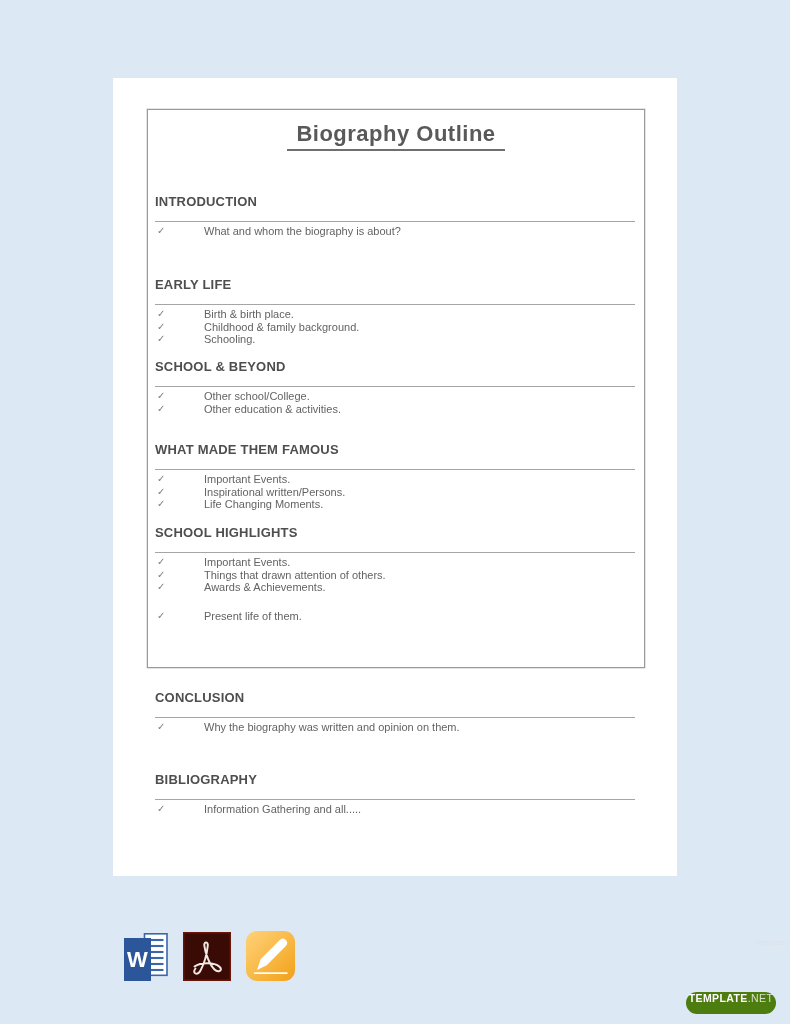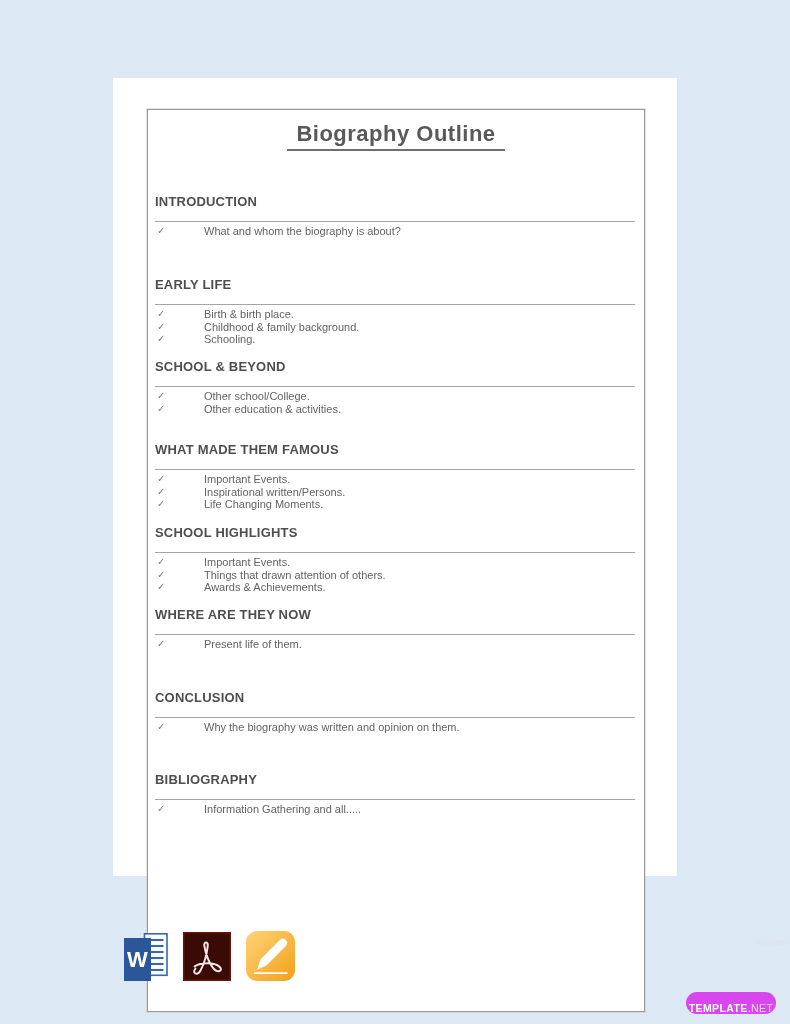--- a/index.html
+++ b/index.html
@@ -14,21 +14,21 @@
   
   .preview-panel {
     position:absolute; left:113px; top:78px;
     width:564px; height:798px;
     background:#ffffff;
   }
 
   
   .doc-page {
     position:absolute; left:34px; top:31px;
-    width:498px; height:903px;
+    width:498px; height:559px;
     background:#ffffff;
     border:1px solid #9a9a9a;
     box-shadow:0 0 0 0.5px #c9c9c9;
   }
 
   .doc-title-wrap {
     position:absolute; top:11px; left:0; right:0;
     text-align:center;
   }
   .doc-title {
@@ -65,22 +65,22 @@
   
   .file-icon { position:absolute; cursor:pointer; }
   .word-icon  { left:124px; top:933px; width:44px; height:48px; }
   .adobe-icon { left:183px; top:932px; width:48px; height:49px; }
   .pages-icon { left:246px; top:931px; width:49px; height:50px; }
   .file-icon svg { display:block; width:100%; height:100%; }
 
   .brand-pill {
     position:absolute; left:686px; top:992px;
     width:90px; height:22px; border-radius:11px;
-    background:#d946ef;
-    display:flex; align-items:flex-end; justify-content:center;
+    background:#4d7c0f;
+    display:flex; align-items:flex-start; justify-content:center;
     color:#ffffff; font-size:10.5px; font-weight:700;
     letter-spacing:0.4px;
   }
   .brand-pill .secondary { opacity:0.78; font-weight:400; }
 </style>
 </head>
 <body>
 
 <div class="preview-panel">
   <div class="doc-page">
@@ -155,21 +155,20 @@
               <span class="bullet-check">✓</span>
               <span class="bullet-text">Things that drawn attention of others.</span>
             </div>
             <div class="bullet-row">
               <span class="bullet-check">✓</span>
               <span class="bullet-text">Awards &amp; Achievements.</span>
             </div>
           </div>
         </div>
         <div class="doc-section" style="top: 497px;">
-          <div class="sec-heading">WHERE ARE THEY NOW</div>
           <div class="sec-bullets">
             <div class="bullet-row">
               <span class="bullet-check">✓</span>
               <span class="bullet-text">Present life of them.</span>
             </div>
           </div>
         </div>
         <div class="doc-section" style="top: 580px;">
           <div class="sec-heading">CONCLUSION</div>
           <div class="sec-bullets">

